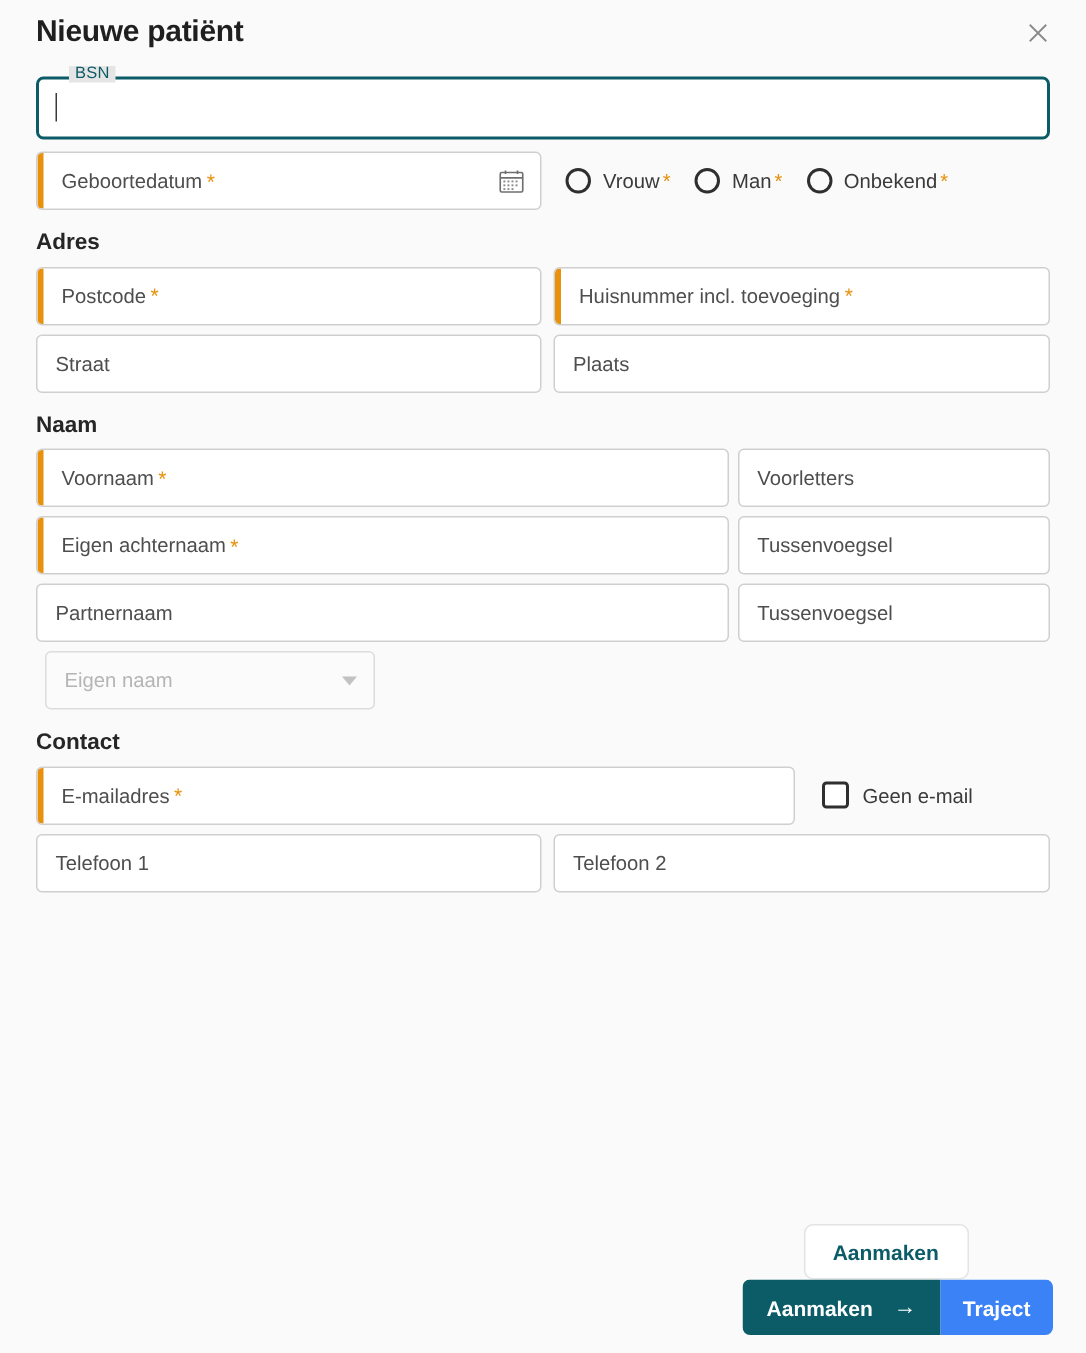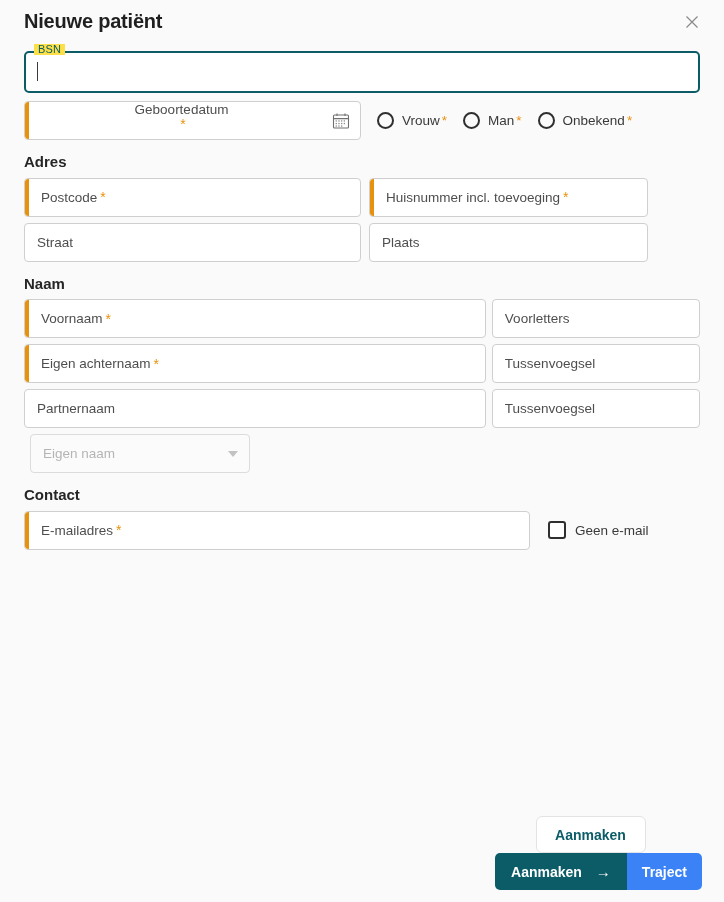--- a/index.html
+++ b/index.html
@@ -108,41 +108,41 @@
   }
   .bsn-field {
     position: absolute;
     inset: 0;
     border: 2px solid #0c5c68;
     border-radius: 5px;
     background: #ffffff;
   }
   .bsn-legend {
     position: absolute;
-    left: 10px;
+    left: 22px;
     top: -7px;
-    background: #fde047;
+    background: #e5e5e5;
     padding: 0 4px;
     font-size: 11px;
     color: #0c5c68;
     line-height: 1;
     letter-spacing: 0.2px;
   }
   .caret {
     position: absolute;
     left: 13px;
     top: 11px;
     width: 1px;
     height: 19px;
     background: #3a3a3a;
   }
 
   
   .date-row { display: flex; align-items: center; margin-bottom: 6px; }
-  .date-field { width: 337px; position: relative; padding-right: 38px; flex-direction: column; }
+  .date-field { width: 337px; position: relative; padding-right: 38px; }
   .cal-icon {
     position: absolute;
     right: 10px;
     top: 50%;
     transform: translateY(-50%);
     width: 18px;
     height: 18px;
     cursor: pointer;
   }
   .cal-icon svg { display: block; }
@@ -155,21 +155,21 @@
     border: 2px solid #2f2f2f;
     border-radius: 50%;
     margin-right: 8px;
     flex: none;
   }
   .radio-label { font-size: 13.5px; color: #3a3a3a; }
   .radio-label .star { color: #e8910c; margin-left: 2px; }
 
   
   .col-a { width: 337px; }        
-  .col-b { width: 279px; margin-left: 8px; }  
+  .col-b { width: 331px; margin-left: 8px; }  
   .col-c { width: 490px; }        
   .col-d { width: 220px; margin-left: 6px; }  
   .col-email { width: 506px; }
 
   
   .select-arrow {
     position: absolute;
     right: 11px;
     top: 50%;
     transform: translateY(-50%);
@@ -380,20 +380,28 @@
     <div class="field required col-email">
       <span class="ph">E-mailadres</span>
       <span class="star">*</span>
     </div>
     <div class="check-wrap">
       <span class="check-box"></span>
       <span class="check-label">Geen e-mail</span>
     </div>
   </div>
 
+  <div class="row">
+    <div class="field col-a">
+      <span class="ph">Telefoon 1</span>
+    </div>
+    <div class="field col-b">
+      <span class="ph">Telefoon 2</span>
+    </div>
+  </div>
 
 </div>
 
 <div class="footer">
   <div class="btn-secondary">Aanmaken</div>
   <div class="btn-split">
     <div class="btn-split-main">
       <span>Aanmaken</span>
       <span class="arrow">→</span>
     </div>

